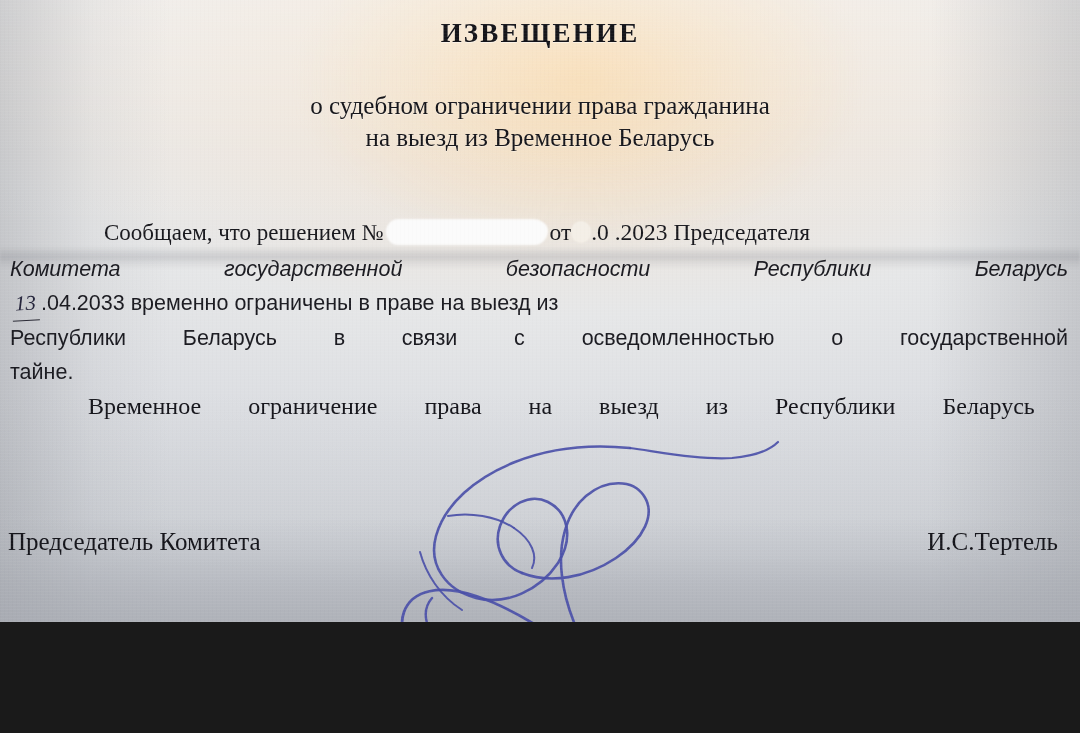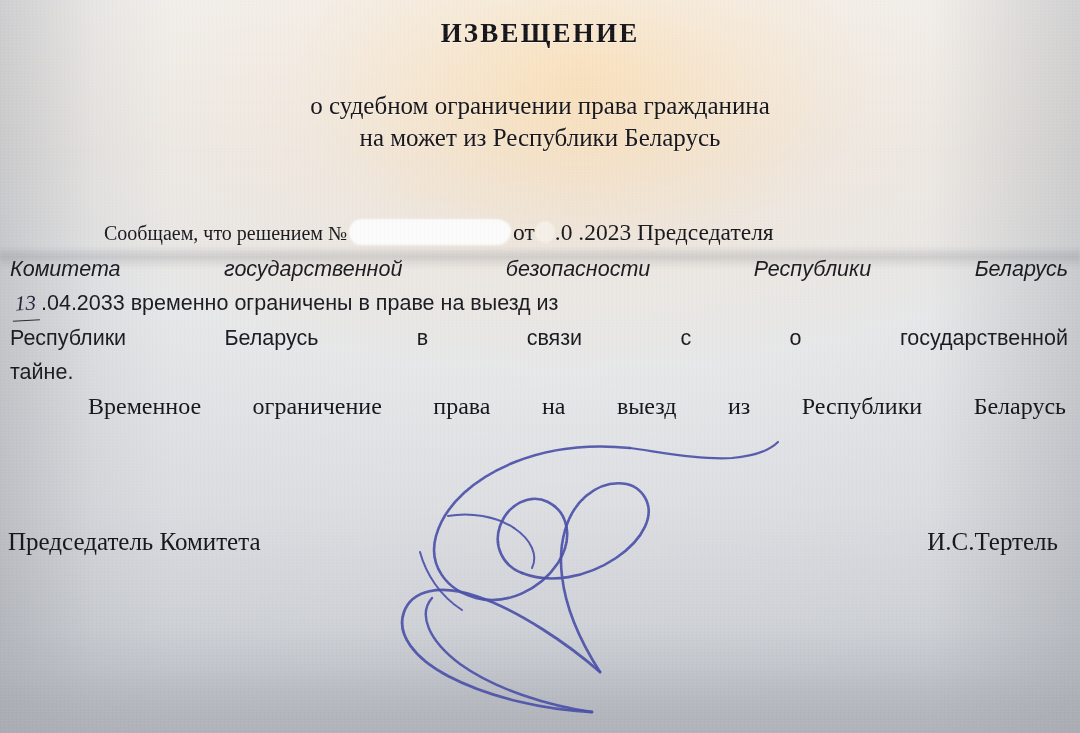--- a/index.html
+++ b/index.html
@@ -4,21 +4,21 @@
 <title>Извещение</title>
 <style>
   html, body {
     margin: 0;
     padding: 0;
     background: #1a1a1a;
   }
   #page {
     position: relative;
     width: 1080px;
-    height: 733px;
+    height: 622px;
     overflow: hidden;
     font-family: "Liberation Serif", serif;
     color: #17171c;
     background: #4d7c0f;
   }
 
   
   .paper-base {
     position: absolute;
     inset: 0;
@@ -100,21 +100,21 @@
 
   .para1 {
     position: absolute;
     top: 219px;
     left: 104px;
     right: 36px;
     font-size: 23.5px;
     color: #18181d;
     white-space: nowrap;
   }
-  .para1 .num-sign { font-size: 20px; }
+  .para1 .num-sign { font-size: 23px; }
   .redaction {
     display: inline-block;
     width: 158px;
     height: 22px;
     vertical-align: -3px;
     margin: 0 4px;
     border-radius: 11px 14px 12px 10px / 11px 10px 13px 12px;
     background: #fbfbfb;
     box-shadow: 0 0 2px 2px rgba(252,252,252,0.95);
   }
@@ -160,21 +160,21 @@
   .para2 {
     position: absolute;
     top: 387px;
     left: 10px;
     right: 14px;
     font-family: "Liberation Serif", serif;
     font-size: 24px;
     line-height: 38px;
     color: #15151b;
   }
-  .para2 .l1 { display: flex; justify-content: space-between; padding-left: 78px; white-space: nowrap; }
+  .para2 .l1 { display: flex; padding-left: 78px; white-space: nowrap; gap: 47px; }
   .para2 .l2 { white-space: nowrap; }
 
   .signature-row {
     position: absolute;
     top: 528px;
     left: 8px;
     right: 22px;
     display: flex;
     justify-content: space-between;
     font-size: 25px;
@@ -212,21 +212,21 @@
   <div class="right-vignette"></div>
   <div class="bottom-vignette"></div>
   <div class="bottom-grey"></div>
 
   <div class="doc">
 
     <div class="title">ИЗВЕЩЕНИЕ</div>
 
     <div class="subtitle">
       <div>о судебном ограничении права гражданина</div>
-      <div>на может из Республики Беларусь</div>
+      <div>на выезд из Временное Беларусь</div>
     </div>
 
     <div class="para1">
       <span class="num-sign">Сообщаем, что решением №</span><span class="redaction"></span><span>от</span><span class="redaction2"></span><span>.0 .2023 Председателя</span>
     </div>
 
     <div class="body-block">
       <div class="line just italic">
         <span>Комитета</span>
         <span>государственной</span>
@@ -237,20 +237,21 @@
       <div class="line">
         <span class="handwrite">13</span>
         <span>.04.2033 временно ограничены в праве на выезд из</span>
       </div>
       <div class="line just">
         <span>Республики</span>
         <span>Беларусь</span>
         <span>в</span>
         <span>связи</span>
         <span>с</span>
+        <span>осведомленностью</span>
         <span>о</span>
         <span>государственной</span>
       </div>
       <div class="line">
         <span>тайне.</span>
       </div>
     </div>
 
     <div class="para2">
       <div class="l1">

